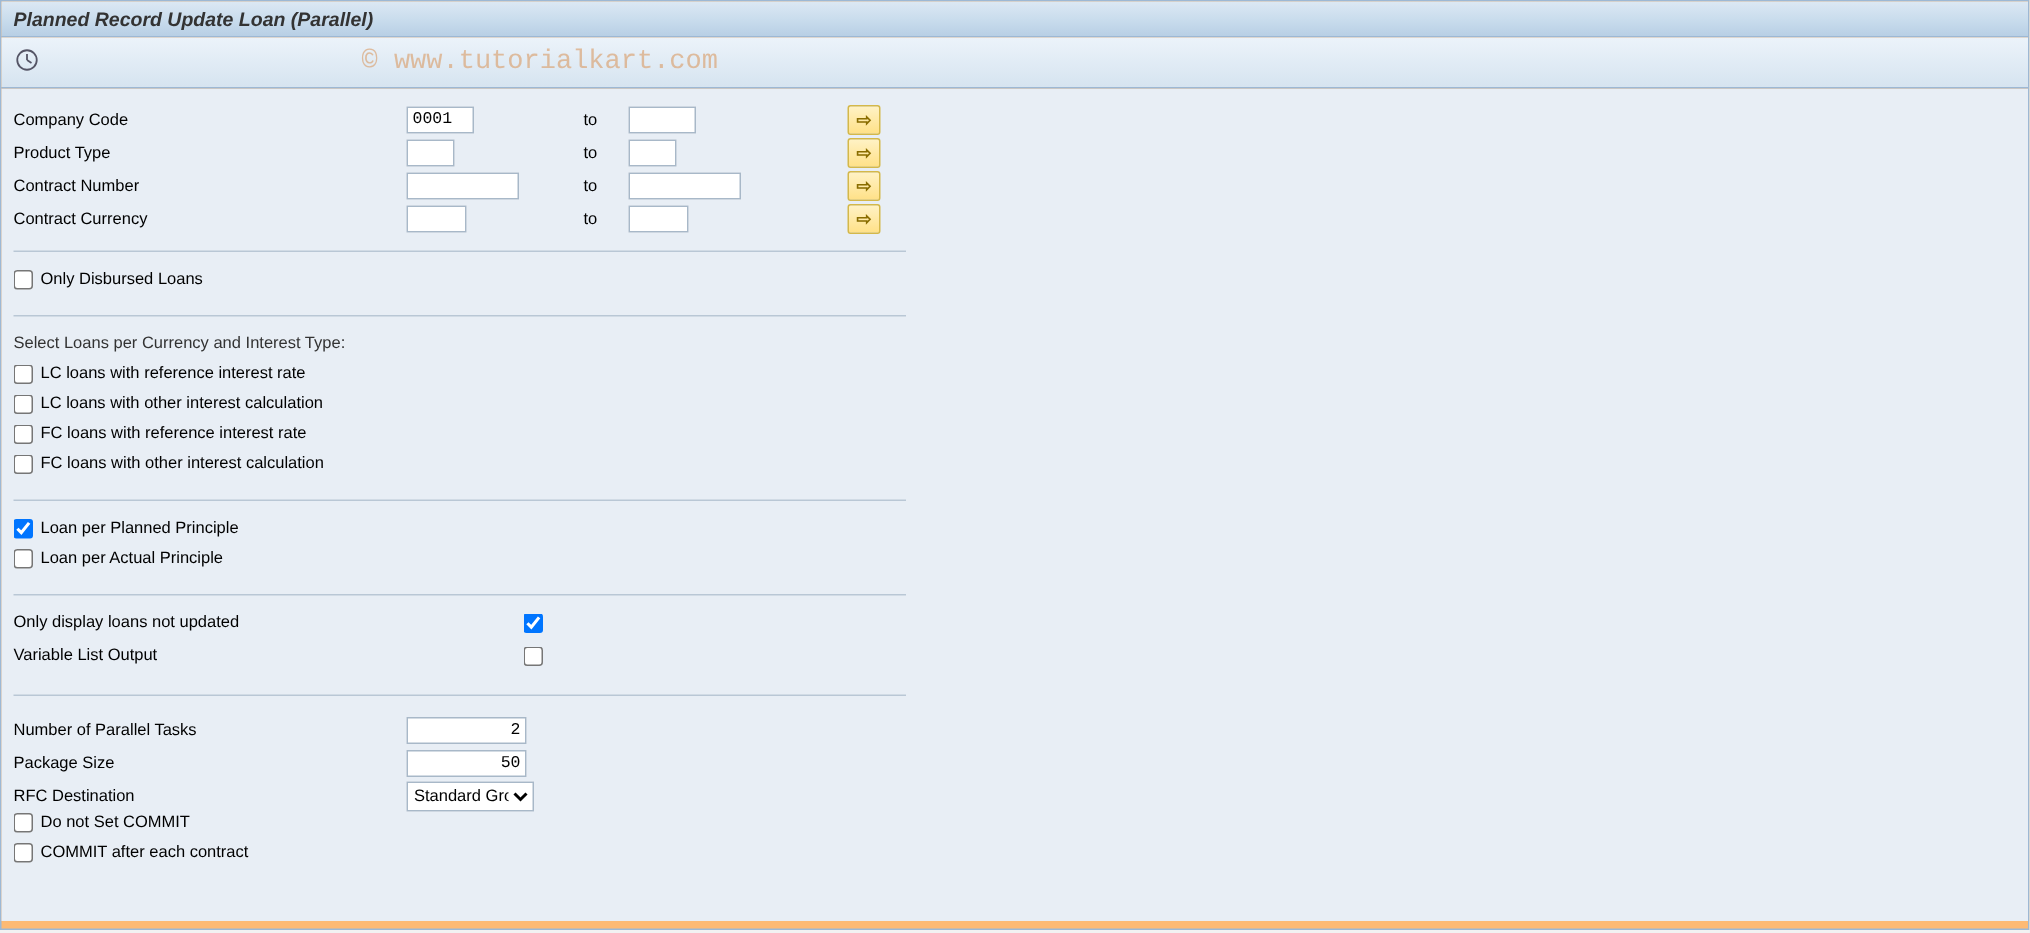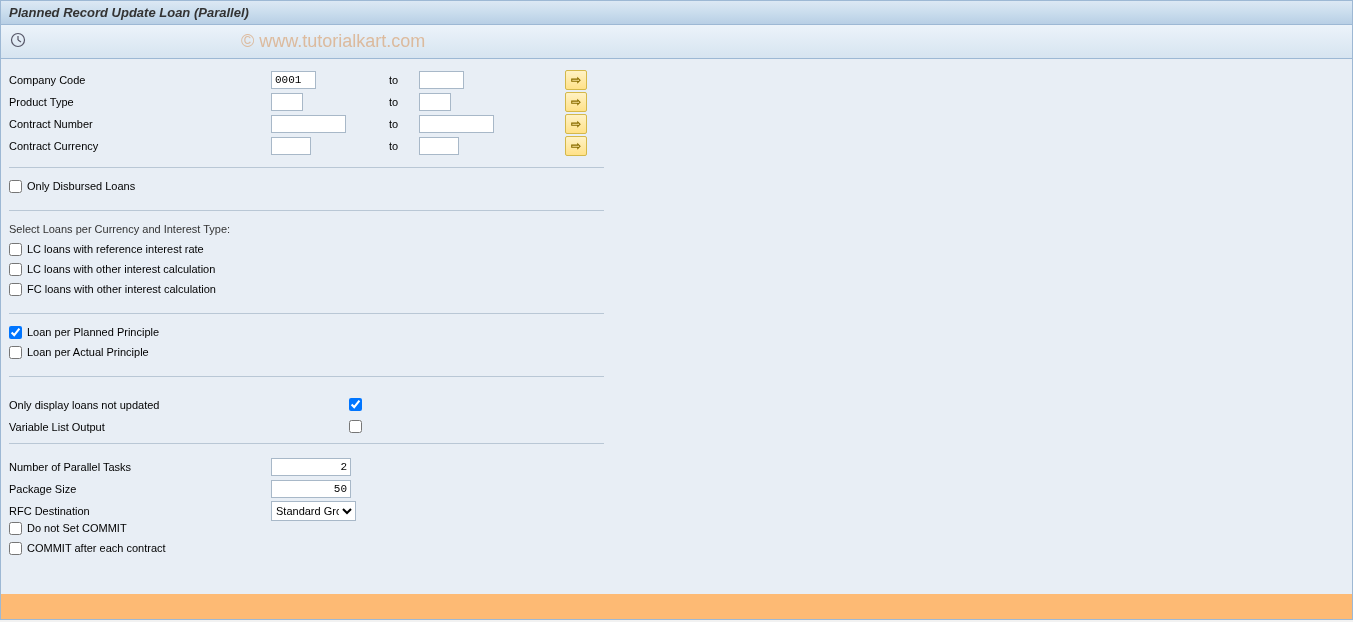--- a/index.html
+++ b/index.html
@@ -45,21 +45,21 @@
       display: inline-flex;
       align-items: center;
       justify-content: center;
     }
     .watermark {
       position: absolute;
       left: 240px;
       top: 6px;
       font-size: 18px;
       color: rgba(218, 165, 120, 0.7);
-      font-family: Liberation Sans, sans-serif;
+      font-family: Liberation Mono, monospace;
       pointer-events: none;
     }
     .content {
       padding: 10px 8px;
       background: #e8eef5;
     }
     .section {
       border-bottom: 1px solid #b9c7d5;
       padding-bottom: 10px;
       margin-bottom: 12px;
@@ -113,21 +113,21 @@
       align-items: flex-start;
       height: 20px;
     }
     .checkbox-row input[type="checkbox"] {
       margin-right: 5px;
       width: 13px;
       height: 13px;
     }
     .checkbox-col-right {
       display: flex;
-      align-items: flex-end;
+      align-items: flex-start;
     }
     .checkbox-col-right .label-wide {
       width: 340px;
     }
     .select-box {
       width: 85px;
       height: 20px;
       border: 1px solid #a8b8c8;
       background: #fff;
       font-size: 11px;
@@ -213,20 +213,24 @@
       <div class="checkbox-row">
         <input type="checkbox" style="">
         <span>LC loans with reference interest rate</span>
       </div>
       <div class="checkbox-row">
         <input type="checkbox" style="">
         <span>LC loans with other interest calculation</span>
       </div>
       <div class="checkbox-row">
         <input type="checkbox" style="">
+        <span>FC loans with reference interest rate</span>
+      </div>
+      <div class="checkbox-row">
+        <input type="checkbox" style="">
         <span>FC loans with other interest calculation</span>
       </div>
     </div>
 
     <div class="section">
       <div class="checkbox-row">
         <input type="checkbox" checked="" style="">
         <span>Loan per Planned Principle</span>
       </div>
       <div class="checkbox-row">

